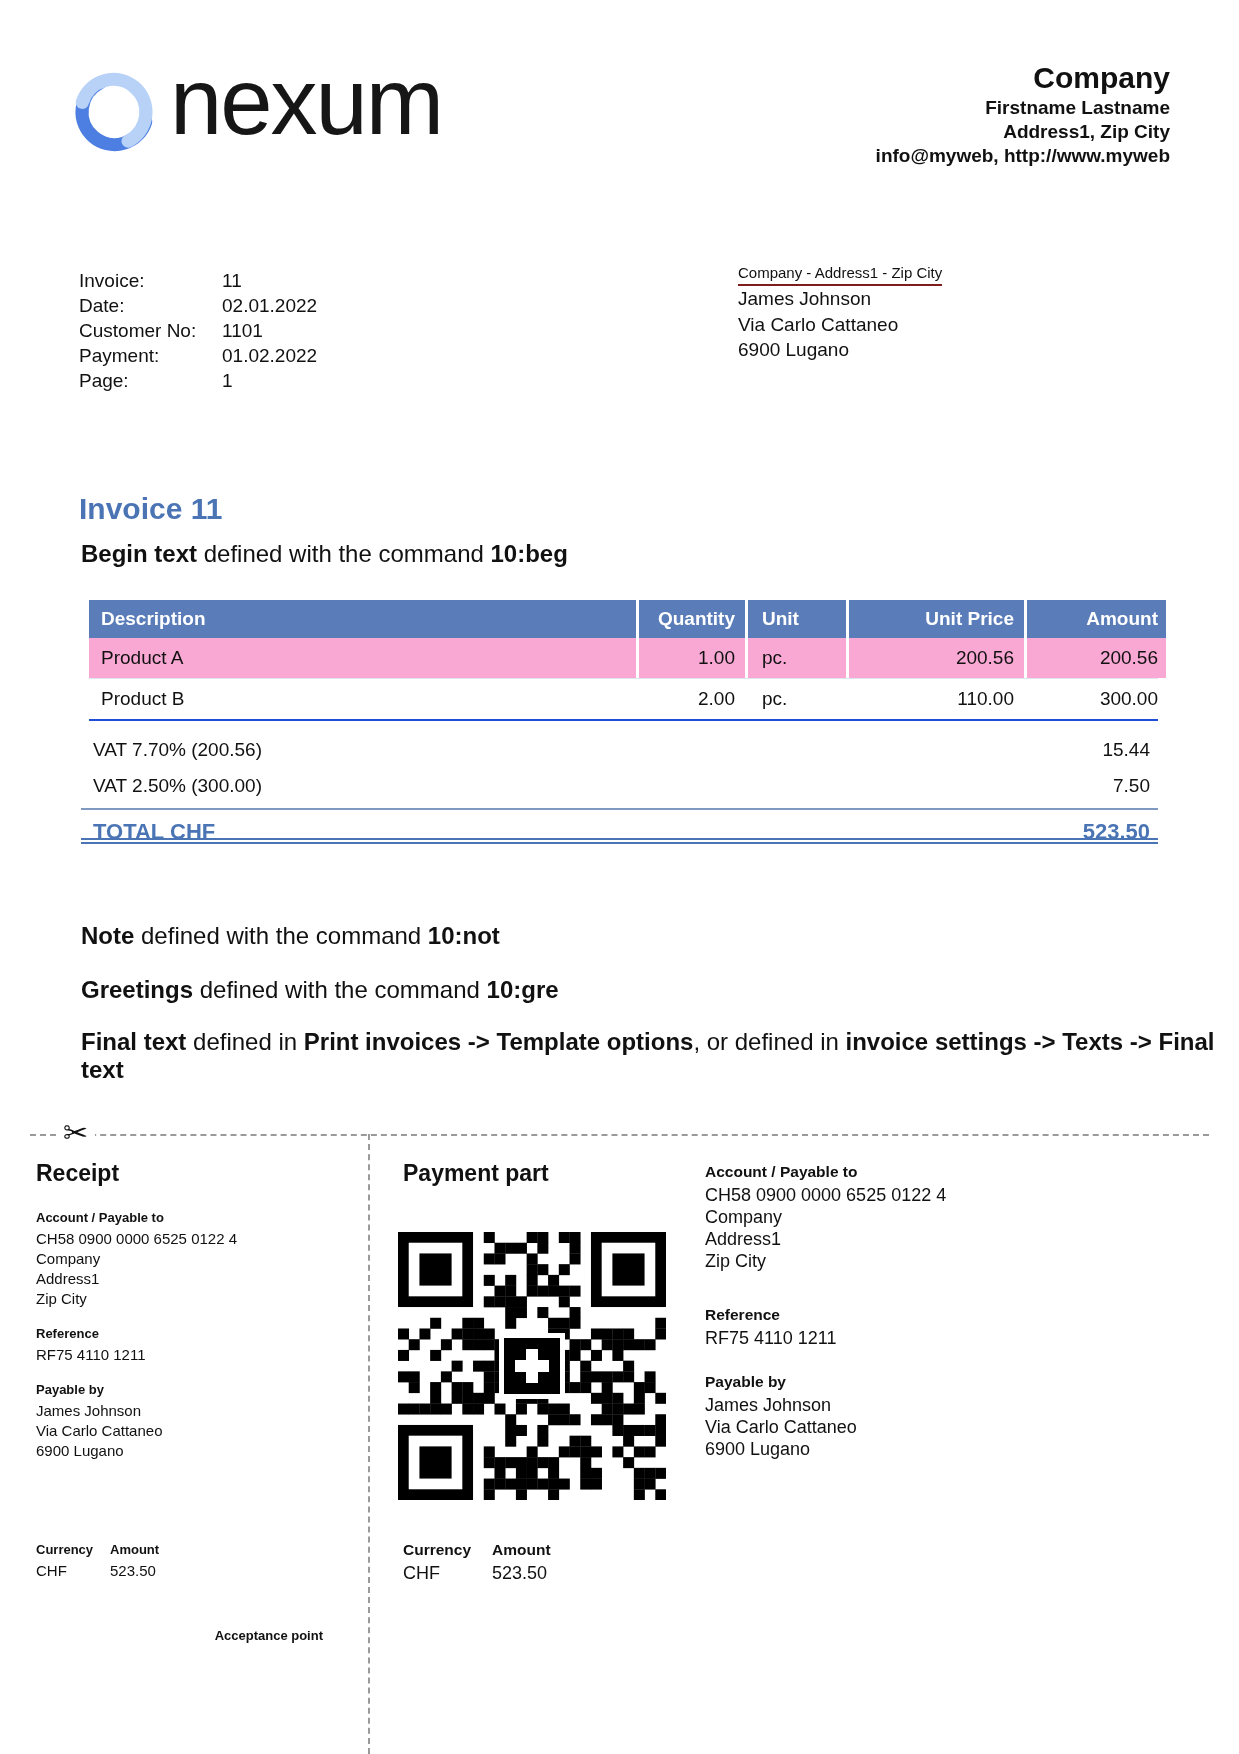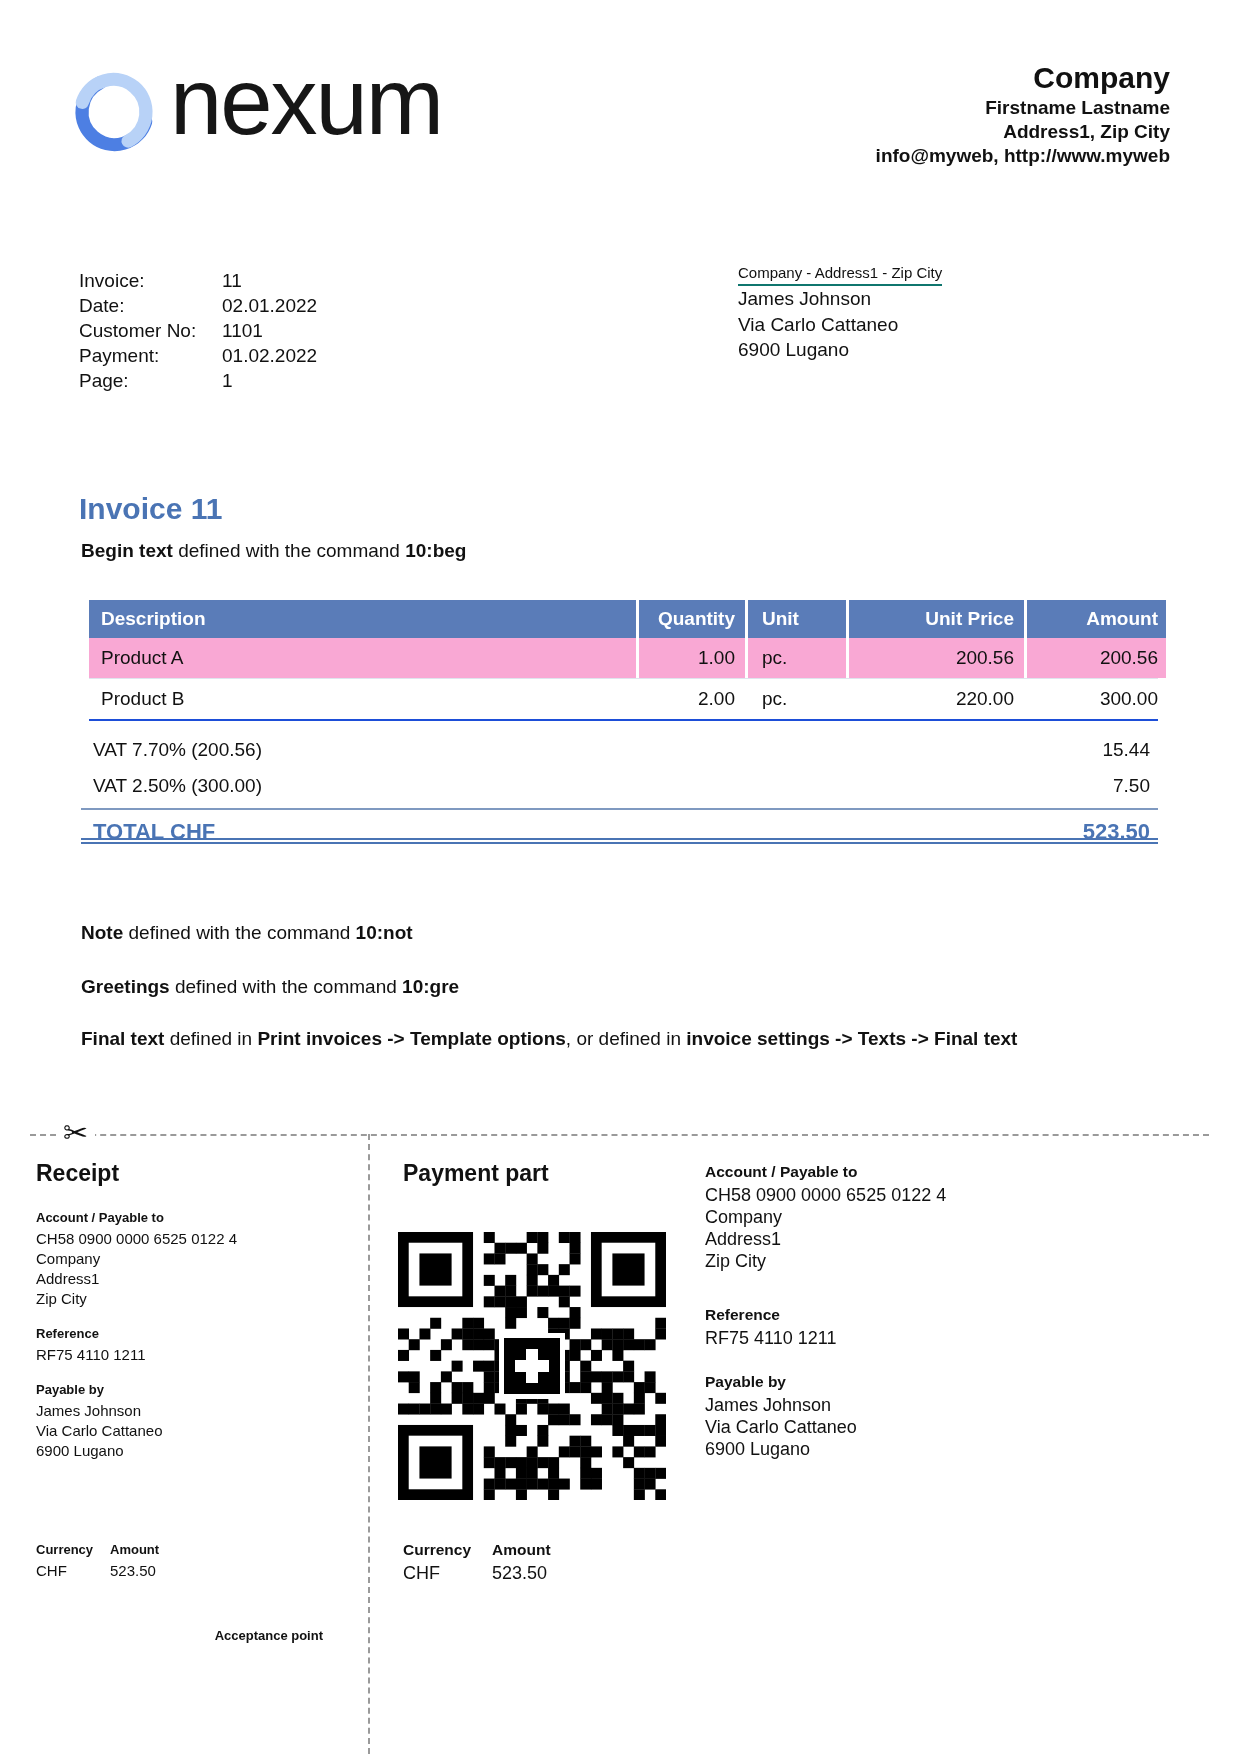--- a/index.html
+++ b/index.html
@@ -11,27 +11,27 @@
   #logo-icon { position:absolute; left:70px; top:68px; }
   #logo-text { position:absolute; left:170px; top:52px; font-size:94px; line-height:100px; font-weight:500; letter-spacing:-2px; color:#161616; }
   #company-block { position:absolute; right:69px; top:60px; text-align:right; font-weight:bold; }
   #company-block .co-name { font-size:30px; line-height:36px; }
   #company-block .co-line { font-size:19px; line-height:24px; }
 
   
   #meta-block { position:absolute; left:79px; top:268px; font-size:19px; }
   #meta-block .mrow { display:grid; grid-template-columns:143px auto; line-height:25px; }
   #recipient-block { position:absolute; left:738px; top:264px; }
-  #recipient-block .sender { font-size:15px; line-height:18px; border-bottom:2px solid #0f766e; padding-bottom:2px; display:inline-block; }
+  #recipient-block .sender { font-size:15px; line-height:18px; border-bottom:2px solid #7f1d1d; padding-bottom:2px; display:inline-block; }
   #recipient-block .rline { font-size:19px; line-height:25.5px; }
   #recipient-block .rline:first-of-type { margin-top:4px; }
 
   
   #invoice-title { position:absolute; left:79px; top:492px; font-size:30px; font-weight:bold; color:#4a74b4; }
-  .rich-line { position:absolute; left:81px; font-size:19px; }
+  .rich-line { position:absolute; left:81px; font-size:24px; }
   #begin-text { top:540px; }
   #note-text { top:922px; }
   #greetings-text { top:976px; }
   #final-text { top:1028px; }
 
   
   #items-table { position:absolute; left:81px; top:600px; width:1077px; }
   .tgrid { display:grid; grid-template-columns:547px 106px 98px 175px 139px; column-gap:3px;margin-left:8px; }
   .thead .cell { background:#5a7cb8; color:#fff; font-weight:bold; font-size:19px; line-height:38px; height:38px; }
   .trow .cell { font-size:19px; line-height:40px; height:40px; }
@@ -148,21 +148,21 @@
       <div class="cell c-desc">Product A</div>
       <div class="cell c-qty">1.00</div>
       <div class="cell c-unit">pc.</div>
       <div class="cell c-price">200.56</div>
       <div class="cell c-amount">200.56</div>
     </div>
     <div class="tgrid trow r2">
       <div class="cell c-desc">Product B</div>
       <div class="cell c-qty">2.00</div>
       <div class="cell c-unit">pc.</div>
-      <div class="cell c-price">220.00</div>
+      <div class="cell c-price">110.00</div>
       <div class="cell c-amount">300.00</div>
     </div>
   </div>
 
   <div id="summary-block">
     <div class="srow">
         <span class="s-label">VAT 7.70% (200.56)</span>
         <span class="s-value">15.44</span>
       </div>
     <div class="srow">

